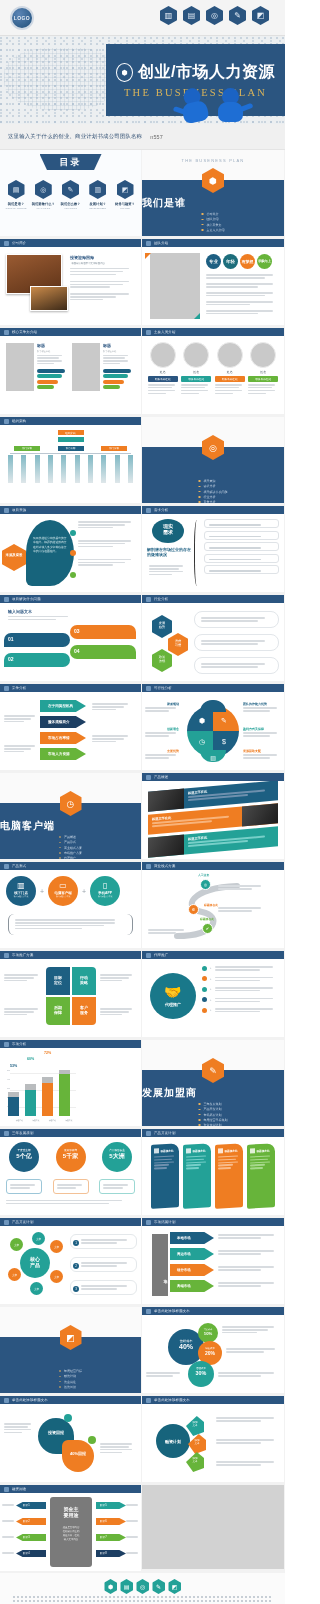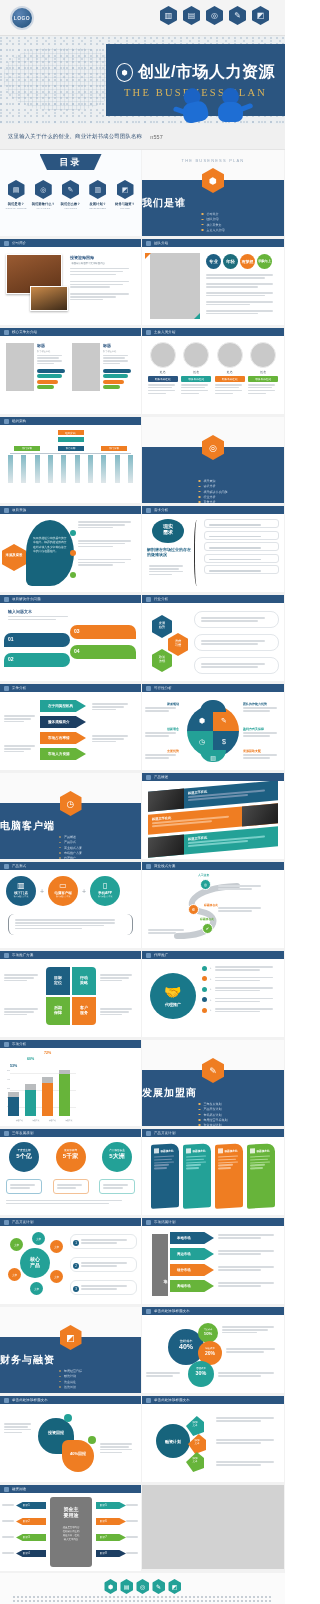--- a/index.html
+++ b/index.html
@@ -1058,21 +1058,20 @@
             <div class="line w70"></div>
           </div>
       </div>
     </div>
 
     <div class="slide">
       <div class="divider">
         <div class="top"></div>
           <div class="bot"></div>
         <div class="hx">◩</div>
-        <div class="dtitle">财务与融资</div>
         <div class="dlist">
           <div>年度经营目标</div>
           <div>融资计划</div>
           <div>资金用途</div>
           <div>投资回报</div>
         </div>
       </div>
     </div>
 
     <div class="slide right">

